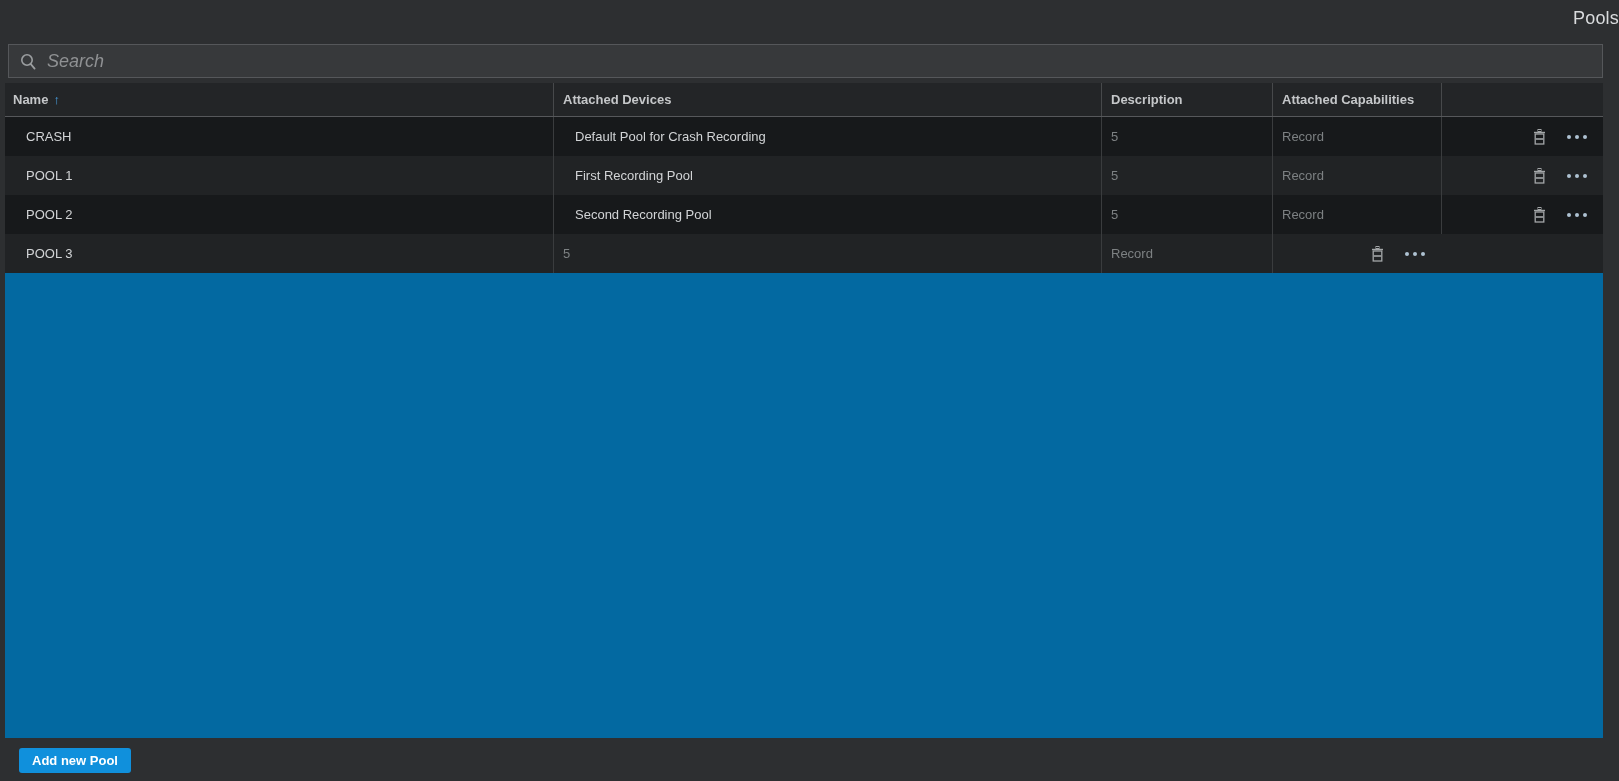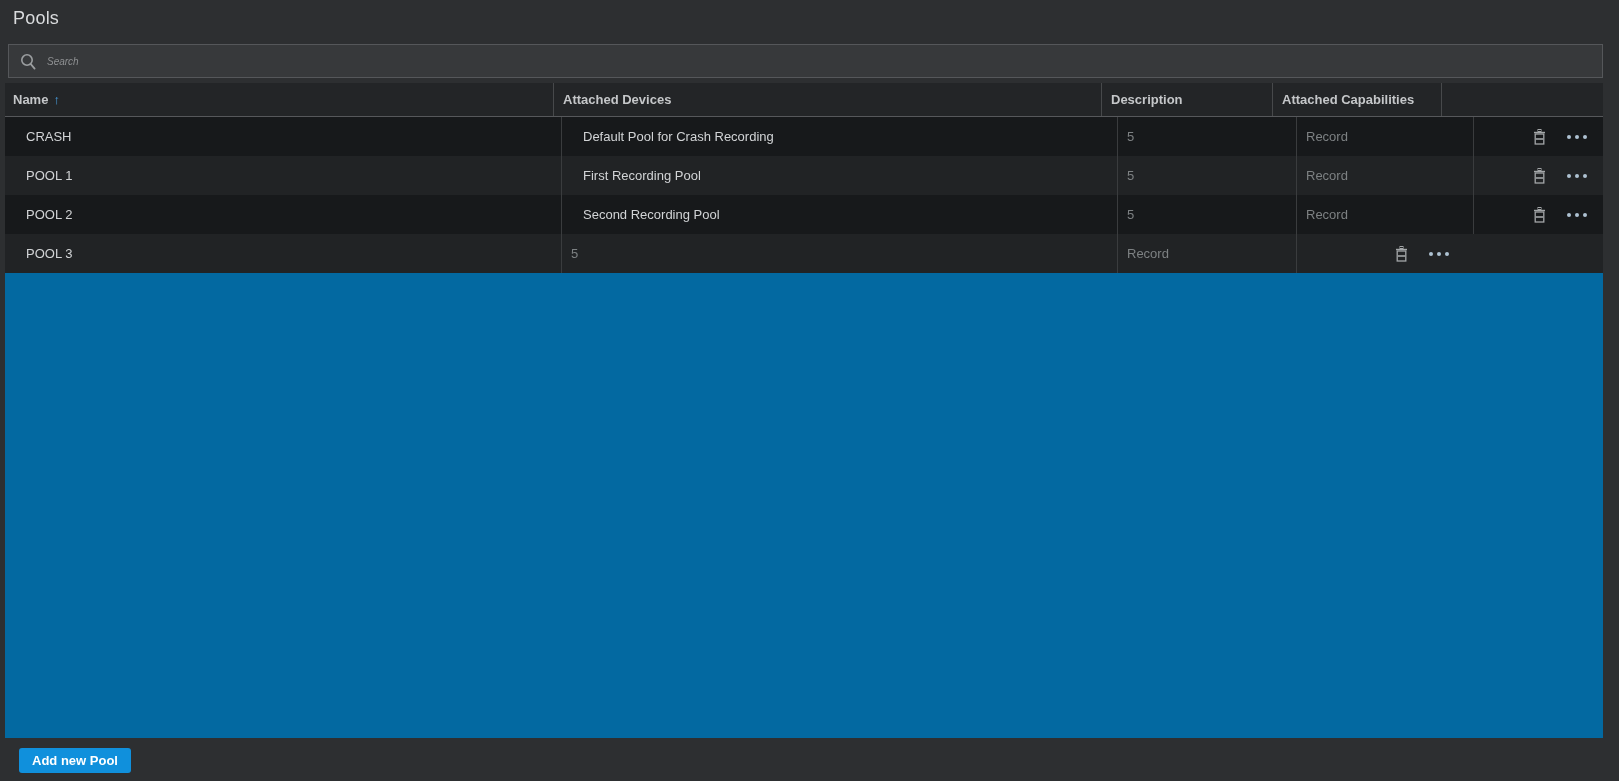--- a/index.html
+++ b/index.html
@@ -5,40 +5,40 @@
   * { margin:0; padding:0; box-sizing:border-box; }
   html,body { width:1619px; height:781px; overflow:hidden; }
   body {
     background:#2d2f31;
     font-family:"Liberation Sans", sans-serif;
     color:#d4d6d8;
   }
 
   
   .topbar { height:44px; padding:8px 0 0 13px; }
-  .page-title { font-size:18px; font-weight:400; color:#d9dbdd; letter-spacing:0.2px; }
+  .page-title { font-size:18px; font-weight:400; color:#d9dbdd; letter-spacing:0.2px;text-align:right; }
 
   
   .search-wrap {
     position:relative;
     margin:0 16px 0 8px;
     height:34px;
     background:#37393b;
     border:1px solid #55575a;
   }
   .search-icon-box {
     position:absolute; left:10px; top:7px; width:18px; height:20px;
     display:flex; align-items:center; justify-content:center;
   }
   .search-input {
     width:100%; height:100%;
     background:transparent; border:none; outline:none;
     padding-left:38px;
     font-family:"Liberation Sans", sans-serif;
-    font-size:10px; font-style:italic; color:#c8cacc;
+    font-size:18px; font-style:italic; color:#c8cacc;
   }
   .search-input::placeholder { color:#8f9193; font-style:italic; opacity:1; }
 
   
   .content-panel {
     margin:5px 16px 0 5px;
     width:1598px; height:655px;
     background:#0369a1;
   }
 
@@ -54,21 +54,21 @@
   }
   .th {
     display:flex; align-items:center;
     font-size:13px; font-weight:700; color:#c5c7c9;
     padding-left:9px;
   }
   .th.first { padding-left:8px; }
   .th + .th { border-left:1px solid #47494b; }
   .sort-arrow { color:#4aa0e2; font-size:13px; font-weight:700; margin-left:5px; }
 
-  .trow { height:39px;gap:8px; }
+  .trow { height:39px; }
   .trow.odd  { background:#17191b; }
   .trow.even { background:#212325; }
   .td {
     display:flex; align-items:center;
     font-size:13px; color:#d2d4d6;
     padding-left:21px;
     overflow:hidden; white-space:nowrap;
   }
   .td + .td { border-left:1px solid #3a3c3e; }
   .td.muted { color:#7d8183; padding-left:9px; }

